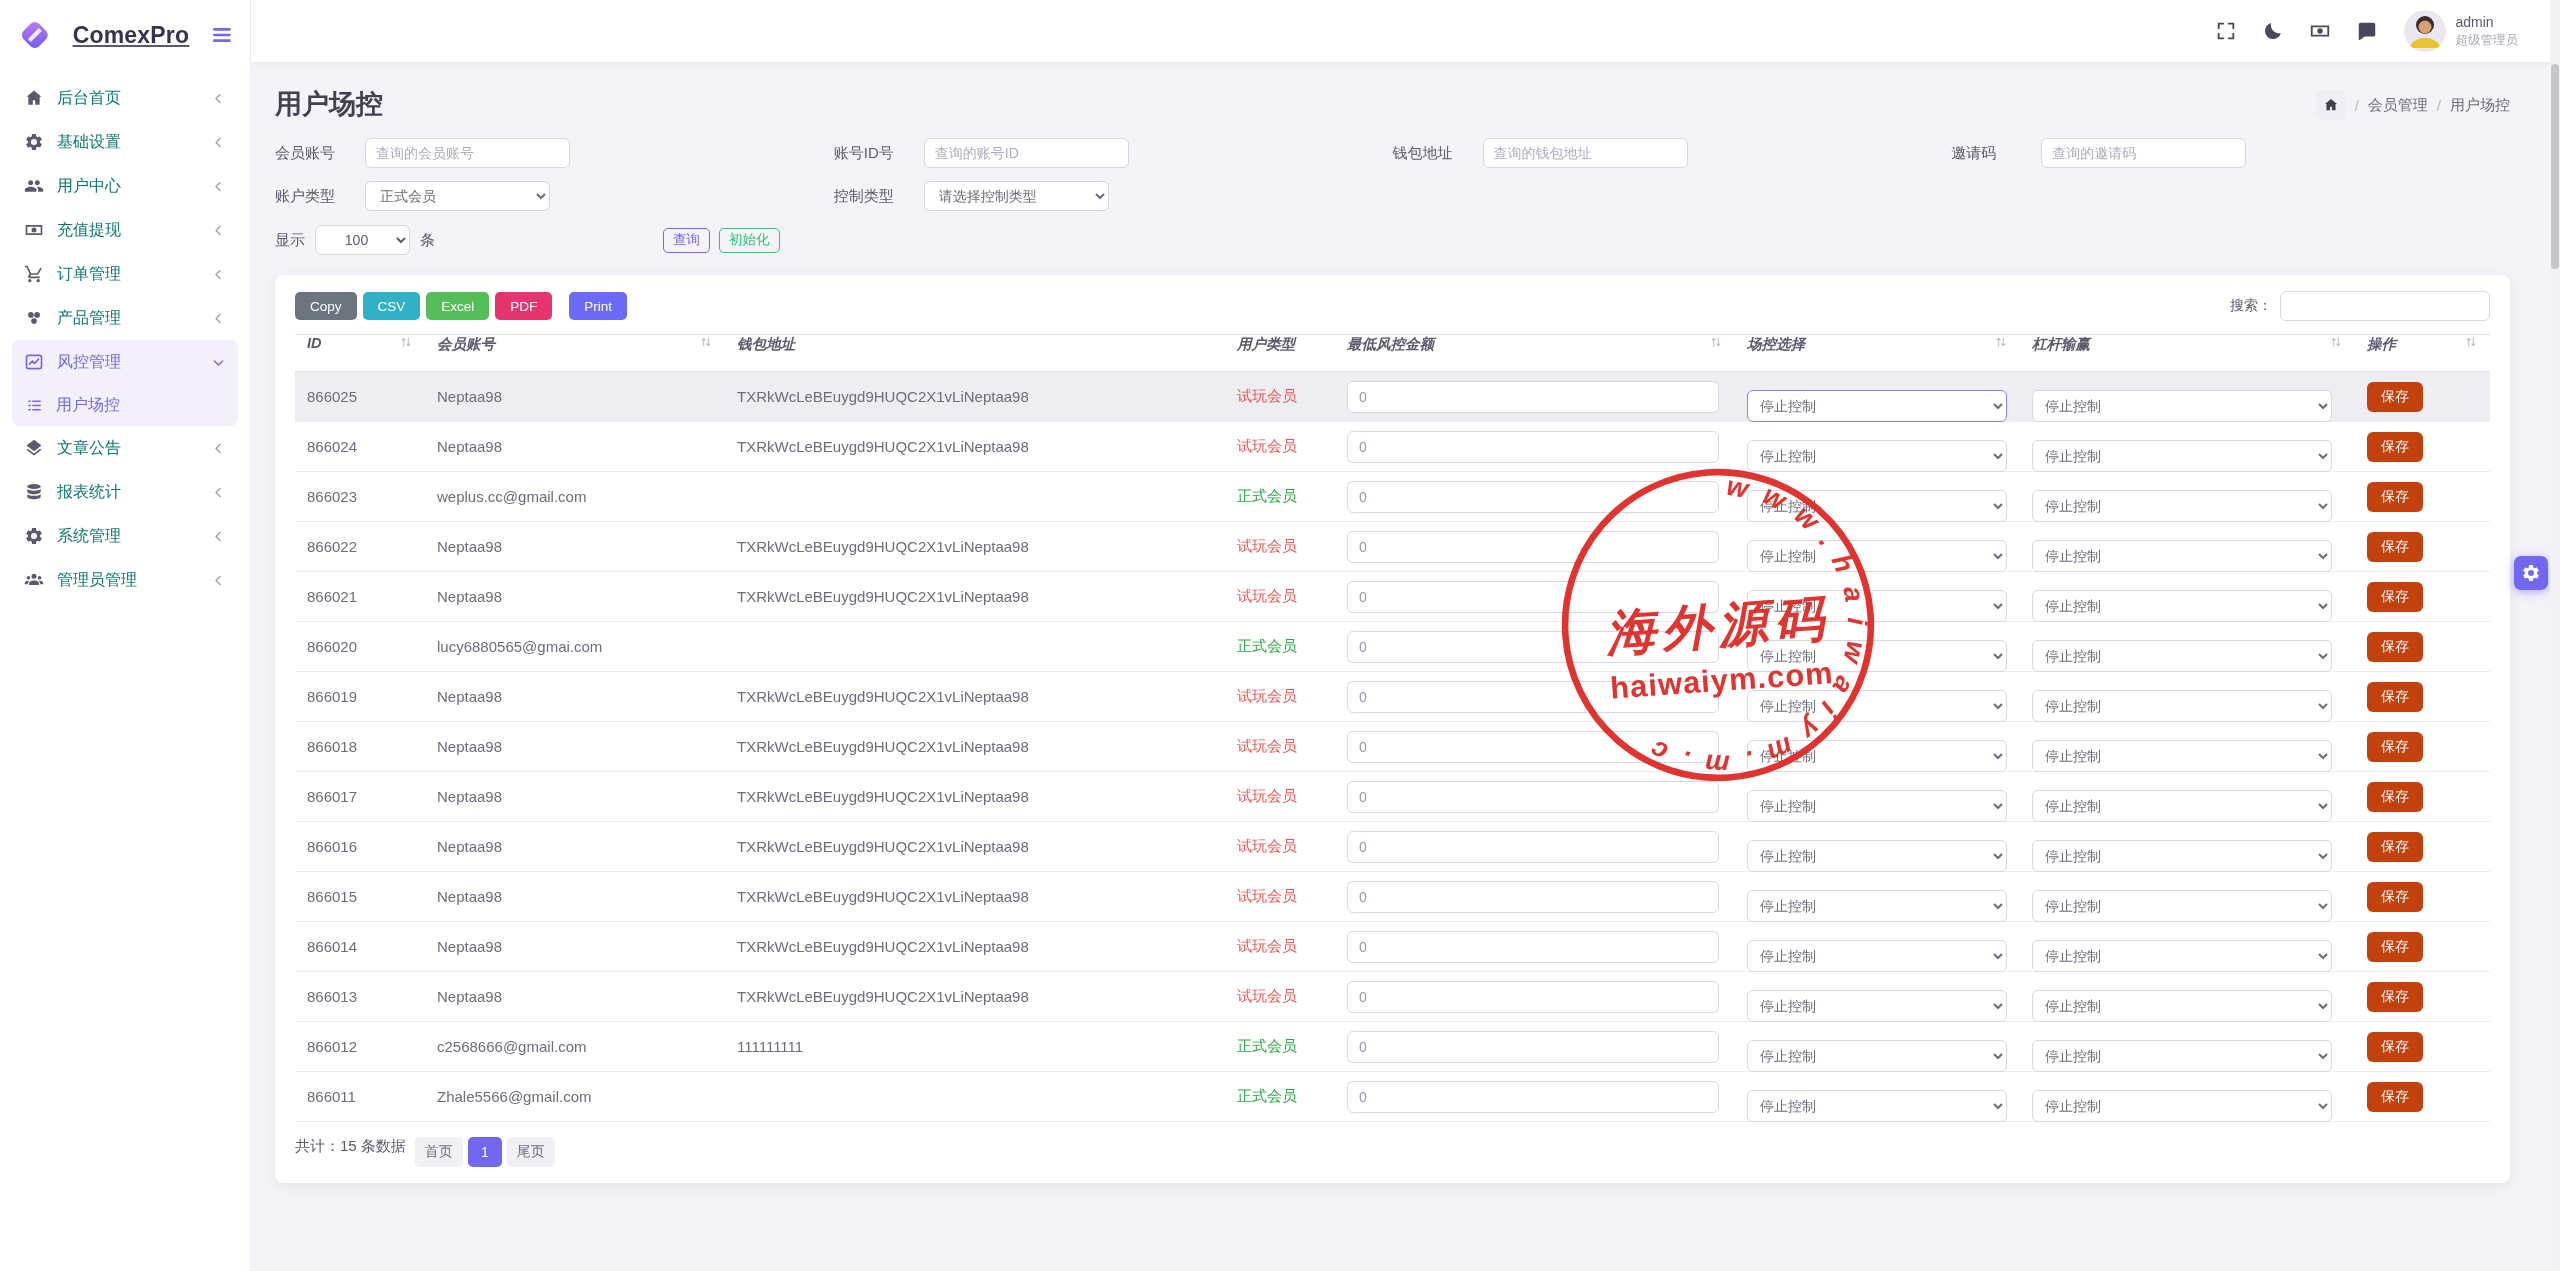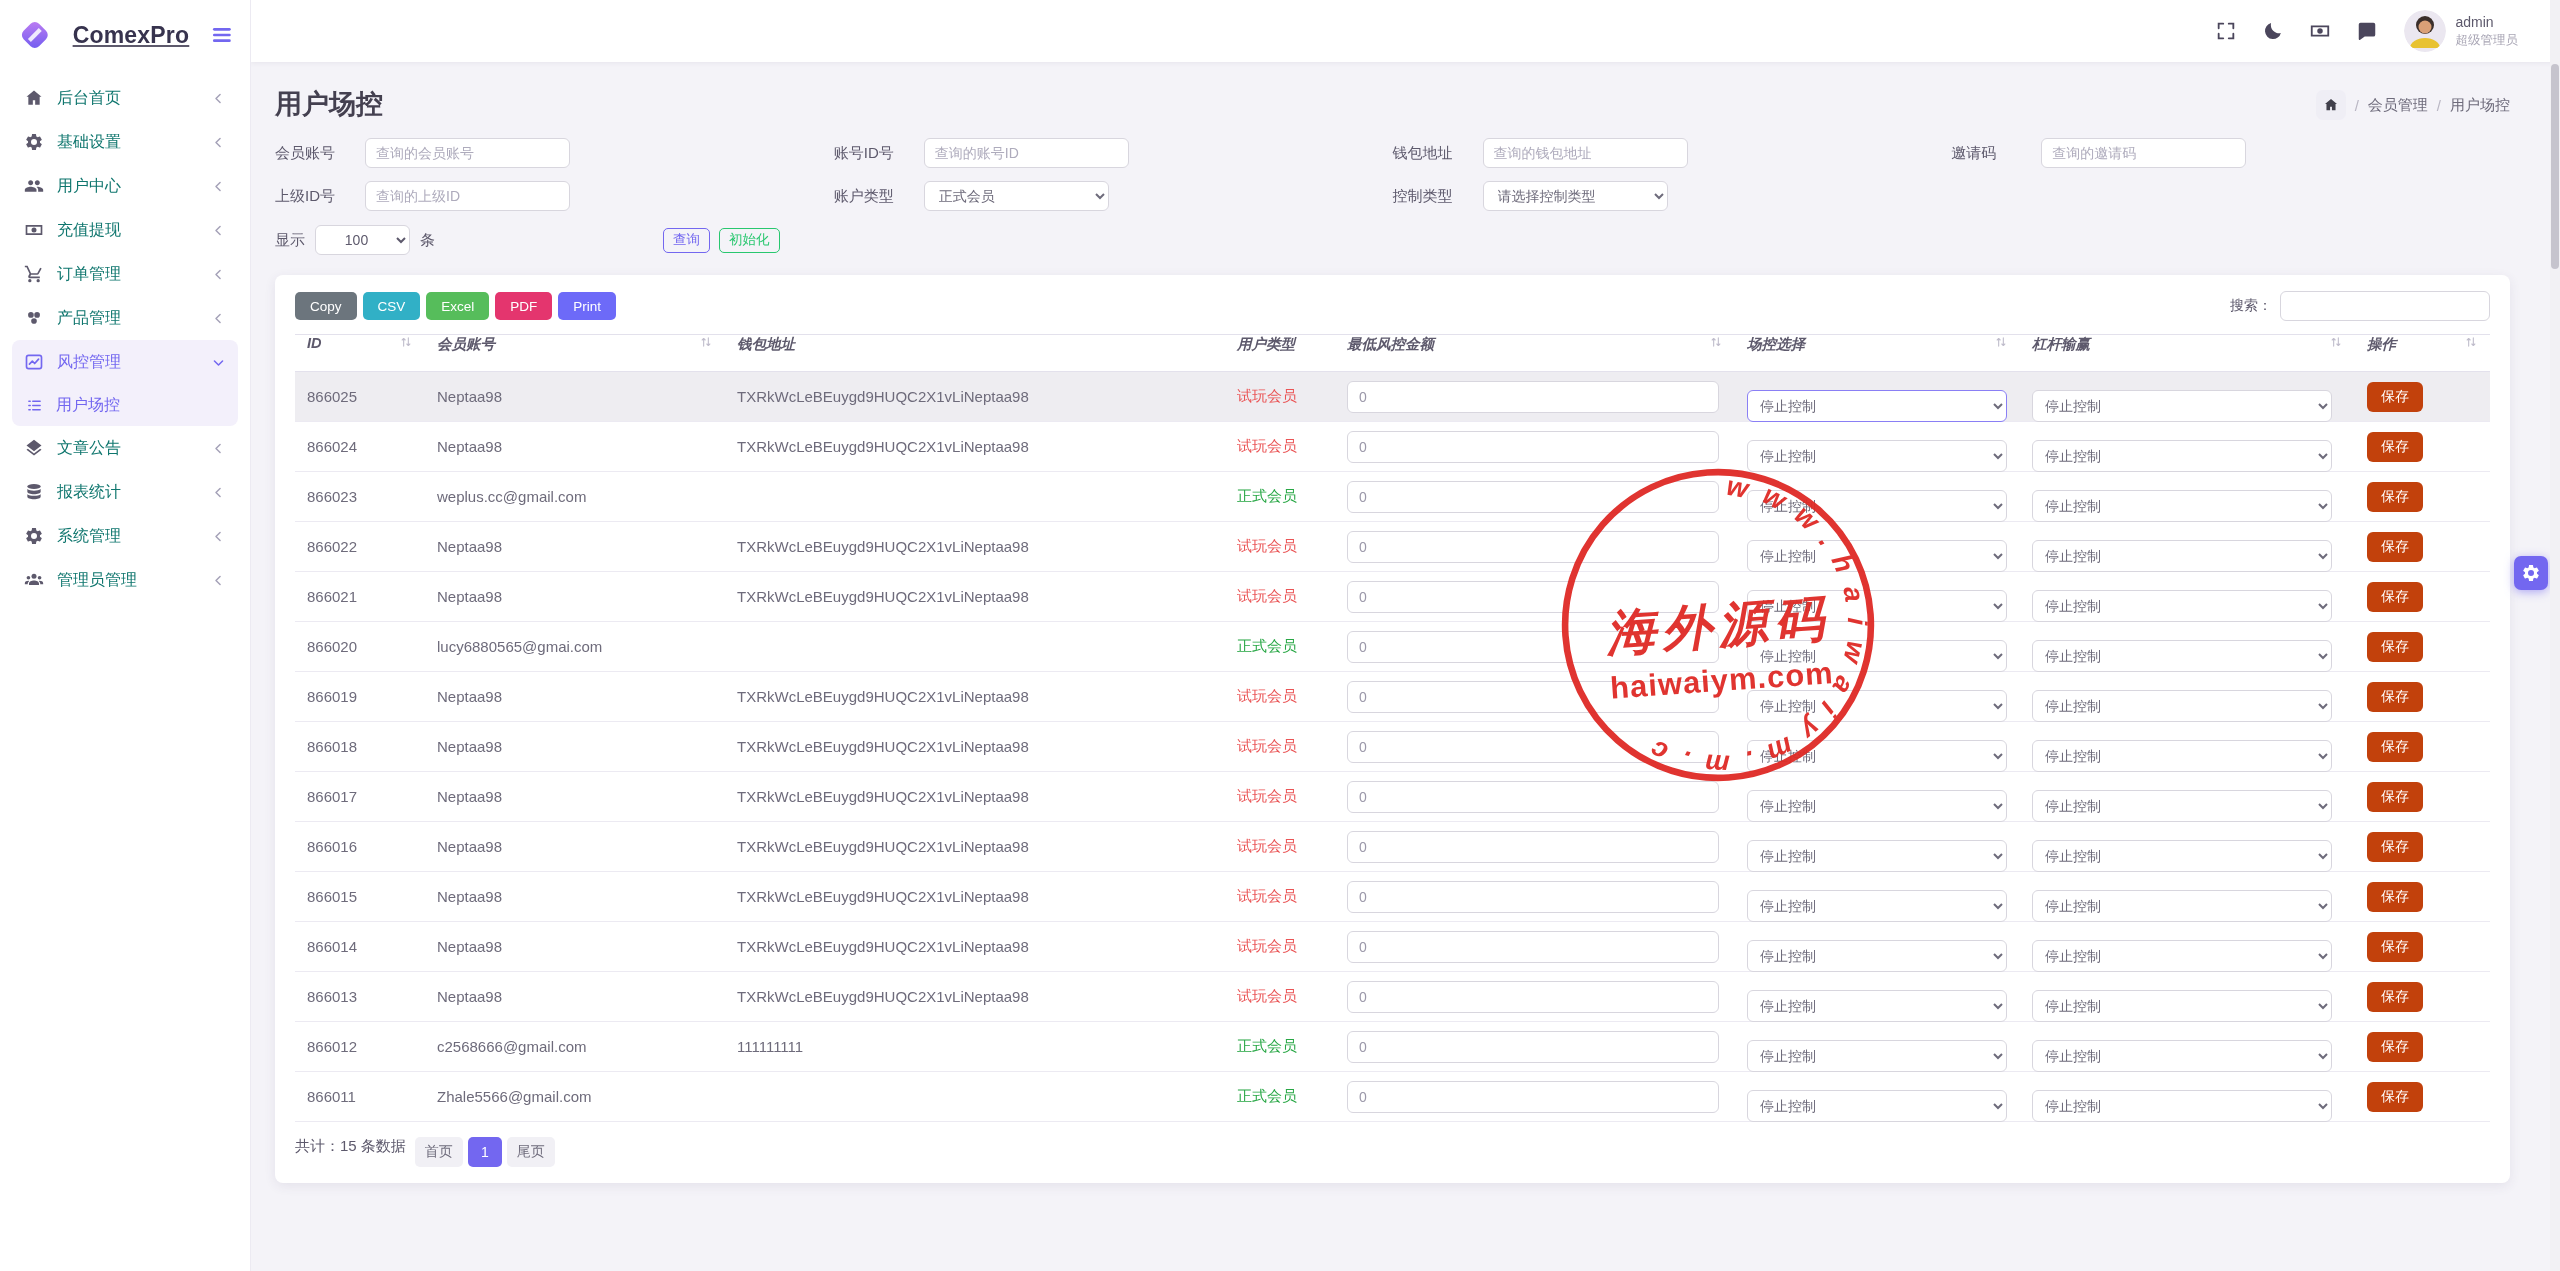--- a/index.html
+++ b/index.html
@@ -369,24 +369,20 @@
           </div>
           <div class="fgroup">
             <label>钱包地址</label>
             <input class="f-input" placeholder="查询的钱包地址" style="">
           </div>
           <div class="fgroup">
             <label>邀请码</label>
             <input class="f-input" placeholder="查询的邀请码" style="">
           </div>
           <div class="fgroup">
-            <label>上级ID号</label>
-            <input class="f-input" placeholder="查询的上级ID" style="">
-          </div>
-          <div class="fgroup">
             <label>账户类型</label>
             <select class="f-select"><option>正式会员</option></select>
           </div>
           <div class="fgroup">
             <label>控制类型</label>
             <select class="f-select"><option>请选择控制类型</option></select>
           </div>
         </div>
 
       <div class="show-row">
@@ -399,21 +395,21 @@
         </div>
       </div>
 
       <div class="card">
         <div class="card-toolbar">
           <div class="export-group" id="export-buttons">
               <button class="export-btn" style="background: rgb(108, 117, 125);">Copy</button>
               <button class="export-btn" style="background: rgb(49, 176, 198);">CSV</button>
               <button class="export-btn" style="background: rgb(86, 189, 91);">Excel</button>
               <button class="export-btn" style="background: rgb(228, 53, 110);">PDF</button>
-              <button class="export-btn" style="background: rgb(109, 106, 248);">Print</button>
+              <button class="export-btn" style="background: rgb(109, 106, 248); margin-left: 11px;">Print</button>
             </div>
           <div class="table-search">
             <label>搜索：</label>
             <input style="">
           </div>
         </div>
         <div id="table">
             <div class="thead">
               <div class="th">
                 <span>ID</span>

